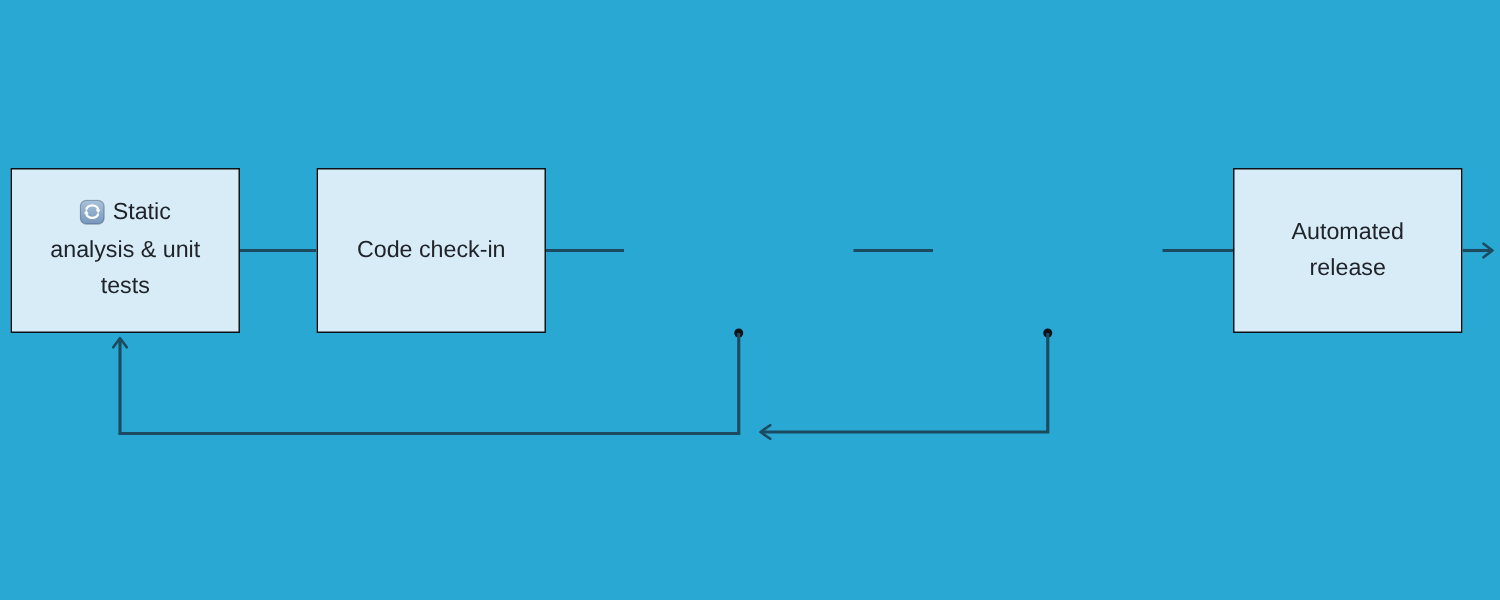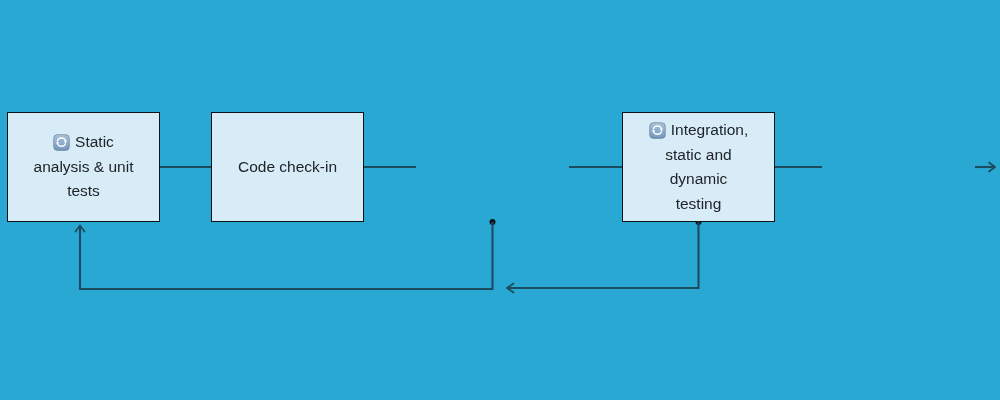--- a/index.html
+++ b/index.html
@@ -112,31 +112,21 @@
     </div>
   </div>
 
   <div class="node n2">
     <div class="content">
       <span class="label">Code check-in</span>
     </div>
   </div>
 
 
-  <div class="node n4">
+
+  <div class="node n5">
     <div class="content">
-      <span class="icon">
-        <svg viewBox="0 0 17 17" width="17" height="17">
-          <rect x="0.6" y="0.6" width="15.8" height="15.8" rx="4" fill="url(#icongrad)" stroke="rgba(20,40,70,0.35)" stroke-width="0.8"></rect>
-          <path class="loop" d="M4.6,6.9 A3.9,3 0 0 1 12.4,6.9"></path>
-          <path class="loop" d="M12.4,9.3 A3.9,3 0 0 1 4.6,9.3"></path>
-          <path class="ah" d="M10.9,6.7 L14.0,6.7 L12.45,9.4 Z"></path>
-          <path class="ah" d="M3.0,9.5 L6.1,9.5 L4.55,6.8 Z"></path>
-        </svg>
-      </span><span class="label">Integration,
-static and
-dynamic
-testing</span>
+      <span class="label">Automated
+release</span>
     </div>
   </div>
-
 
 </div>
 
 </body></html>

